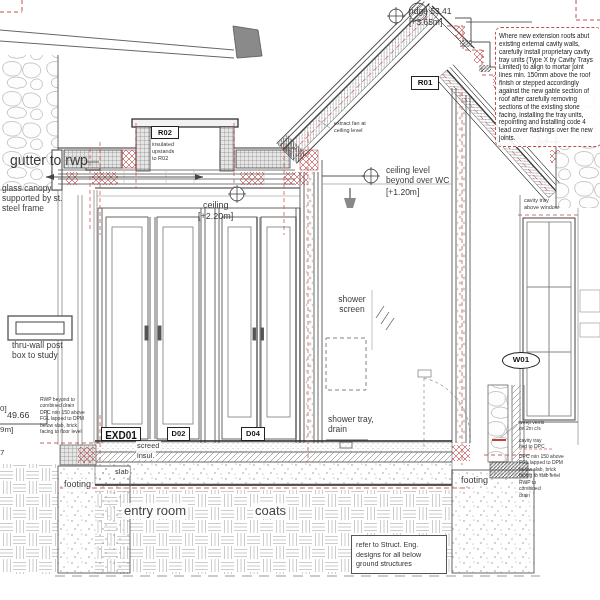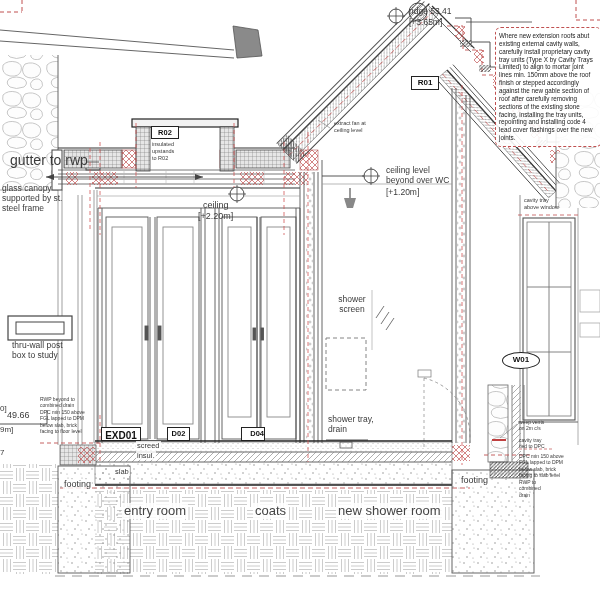--- a/index.html
+++ b/index.html
@@ -362,40 +362,40 @@
 
 <div class="lbl" style="left:332px;top:294px;width:40px;font-size:8.5px;text-align:center;">shower screen</div>
 <div class="lbl" style="left:328px;top:414px;width:52px;font-size:8.5px;">shower tray, drain</div>
 
 <div class="lbl onpattern nowrap" style="left:136px;top:441px;font-size:7.5px;">screed</div>
 <div class="lbl onpattern nowrap" style="left:136px;top:451px;font-size:7.5px;">insul.</div>
 <div class="lbl onpattern nowrap" style="left:114px;top:467px;font-size:7.5px;">slab</div>
 
 <div class="lbl room nowrap" style="left:122px;top:503px;">entry room</div>
 <div class="lbl room nowrap" style="left:253px;top:503px;">coats</div>
-<div class="lbl room nowrap" style="left:336px;top:503px;">new shower room</div>
 
 <div class="lbl onpattern nowrap" style="left:63px;top:479px;font-size:9px;">footing</div>
 <div class="lbl onpattern nowrap" style="left:460px;top:475px;font-size:9px;">footing</div>
 
 <div class="lbl tinytxt" style="left:40px;top:396px;width:40px;">RWP beyond to combined drain</div>
 <div class="lbl tinytxt" style="left:40px;top:409px;width:48px;">DPC min 150 above FGL lapped to DPM below slab, brick facing to floor level</div>
 
 <div class="lbl nowrap" style="left:0px;top:404px;font-size:8px;">0]</div>
 <div class="lbl nowrap" style="left:7px;top:410px;font-size:9px;">49.66</div>
 <div class="lbl nowrap" style="left:0px;top:425px;font-size:8px;">9m]</div>
 <div class="lbl nowrap" style="left:0px;top:448px;font-size:8px;">7</div>
 
 <div class="lbl tinytxt" style="left:524px;top:197px;width:40px;font-size:5.5px;">cavity tray above window</div>
 <div class="lbl tinytxt" style="left:519px;top:419px;width:32px;">weep vents on 2m c/s</div>
 <div class="lbl tinytxt" style="left:519px;top:437px;width:30px;">cavity tray tied to DPC</div>
 <div class="lbl tinytxt" style="left:519px;top:453px;width:46px;">DPC min 150 above FGL lapped to DPM below slab, brick facing to slab level</div>
 <div class="lbl tinytxt" style="left:519px;top:479px;width:26px;">RWP to combined drain</div>
 
+<div id="struct-note">refer to Struct. Eng. designs for all below ground structures</div>
 
 <div class="tag" style="left:411px;top:76px;width:26px;height:12px;font-size:8px;">R01</div>
 <div class="tag" style="left:151px;top:126px;width:26px;height:11px;font-size:7.5px;">R02</div>
 <div class="tag oval" style="left:502px;top:352px;width:36px;height:15px;font-size:8px;line-height:1.8;">W01</div>
 <div class="tag" style="left:101px;top:427px;width:38px;height:12px;font-size:10px;">EXD01</div>
 <div class="tag" style="left:167px;top:427px;width:21px;height:12px;font-size:7.5px;">D02</div>
-<div class="tag" style="left:241px;top:427px;width:22px;height:12px;font-size:7.5px;text-align:right;">D04</div>
+<div class="tag" style="left:241px;top:427px;width:22px;height:12px;font-size:7.5px;">D04</div>
 
 </div>
 
 </body></html>

